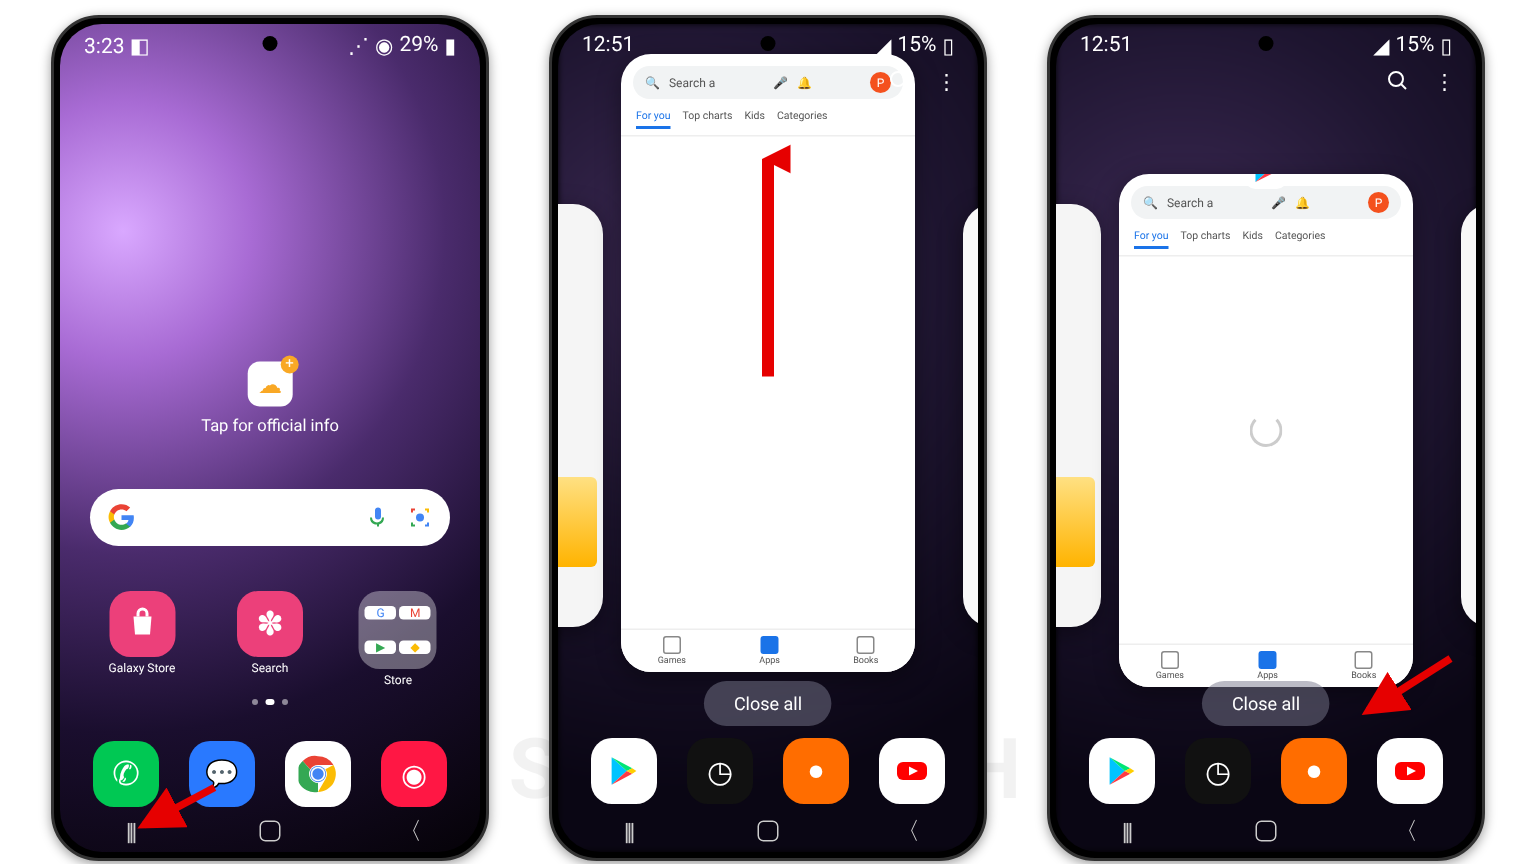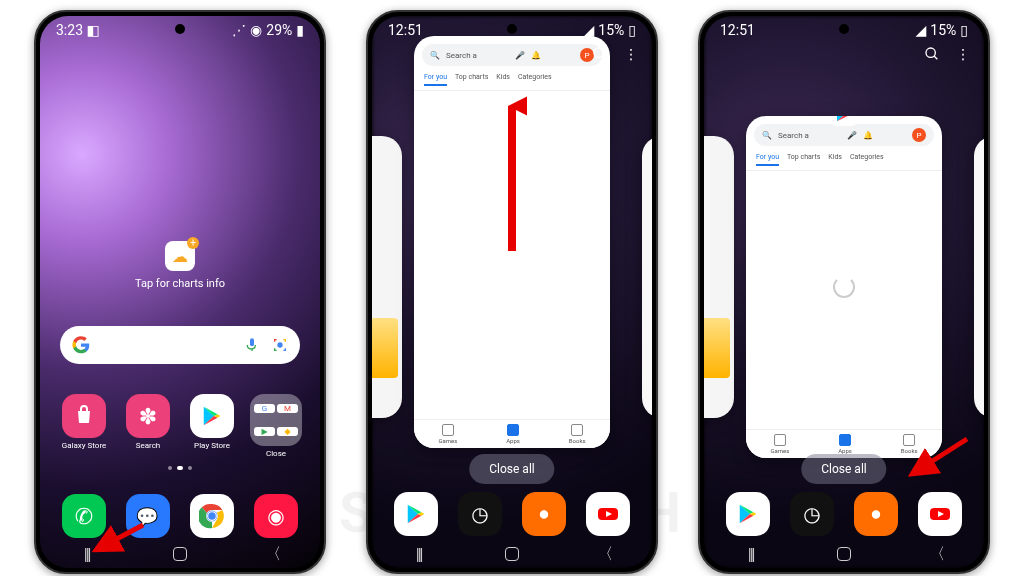--- a/index.html
+++ b/index.html
@@ -188,21 +188,21 @@
           <span>29%</span>
           <span>▮</span>
         </span>
       </div>
 
       <div class="weather-widget">
         <div class="sun">
           <span style="color:#f9a825;font-size:16px;">☁</span>
           <span style="position:absolute;top:-4px;right:-4px;width:12px;height:12px;background:#f9a825;border-radius:50%;color:#fff;font-size:10px;line-height:12px;">+</span>
         </div>
-        <span>Tap for charts info</span>
+        <span>Tap for official info</span>
       </div>
 
       <div class="searchbar">
         <span class="g-logo">
           <svg viewBox="0 0 24 24">
               <path fill="#4285F4" d="M23 12.2c0-.8-.1-1.5-.2-2.2H12v4.2h6.2c-.3 1.4-1.1 2.6-2.3 3.4v2.8h3.7C21.8 18.4 23 15.6 23 12.2z"></path>
               <path fill="#34A853" d="M12 23c3.1 0 5.7-1 7.6-2.8l-3.7-2.8c-1 .7-2.4 1.1-3.9 1.1-3 0-5.5-2-6.4-4.7H1.8v2.9C3.7 20.4 7.5 23 12 23z"></path>
               <path fill="#FBBC05" d="M5.6 13.8c-.2-.7-.4-1.4-.4-2.2s.1-1.5.4-2.2V6.5H1.8C1 8.1.5 9.9.5 11.6s.5 3.5 1.3 5.1l3.8-2.9z"></path>
               <path fill="#EA4335" d="M12 4.8c1.7 0 3.2.6 4.4 1.7l3.3-3.3C17.7 1.4 15.1.3 12 .3 7.5.3 3.7 2.9 1.8 6.5l3.8 2.9C6.5 6.8 9 4.8 12 4.8z"></path>
             </svg>
@@ -235,38 +235,27 @@
             </div>
           <span class="lbl">Galaxy Store</span>
         </div>
         <div class="app">
           <div class="ico" style="background:#ec407a">
               <span style="color:#fff;font-size:22px;">✽</span>
             </div>
           <span class="lbl">Search</span>
         </div>
         <div class="app">
-          <div class="ico" style="background:#fff">
-              <svg width="22" height="22" viewBox="0 0 24 24">
-                <path fill="#00C4FF" d="M3 2l11 10L3 22z"></path>
-                <path fill="#FFCE00" d="M14 12l4-2 3 2-3 2z"></path>
-                <path fill="#FF3A44" d="M3 22l11-10 4 2z"></path>
-                <path fill="#00E676" d="M3 2l11 10 4-2z"></path>
-              </svg>
-            </div>
-          <span class="lbl">Play Store</span>
-        </div>
-        <div class="app">
           <div class="ico" style="background:rgba(255,255,255,.35);padding:4px;display:grid;grid-template-columns:1fr 1fr;gap:2px;">
             <span style="background:#fff;border-radius:3px;font-size:8px;text-align:center;color:#4285F4;">G</span>
             <span style="background:#fff;border-radius:3px;font-size:8px;text-align:center;color:#EA4335;">M</span>
             <span style="background:#fff;border-radius:3px;font-size:8px;text-align:center;color:#34A853;">▶</span>
             <span style="background:#fff;border-radius:3px;font-size:8px;text-align:center;color:#FBBC05;">◆</span>
           </div>
-          <span class="lbl">Close</span>
+          <span class="lbl">Store</span>
         </div>
       </div>
 
       <div class="dots">
         <span></span>
           <span class="on"></span>
           <span></span>
       </div>
 
       <div class="app-row dock">

